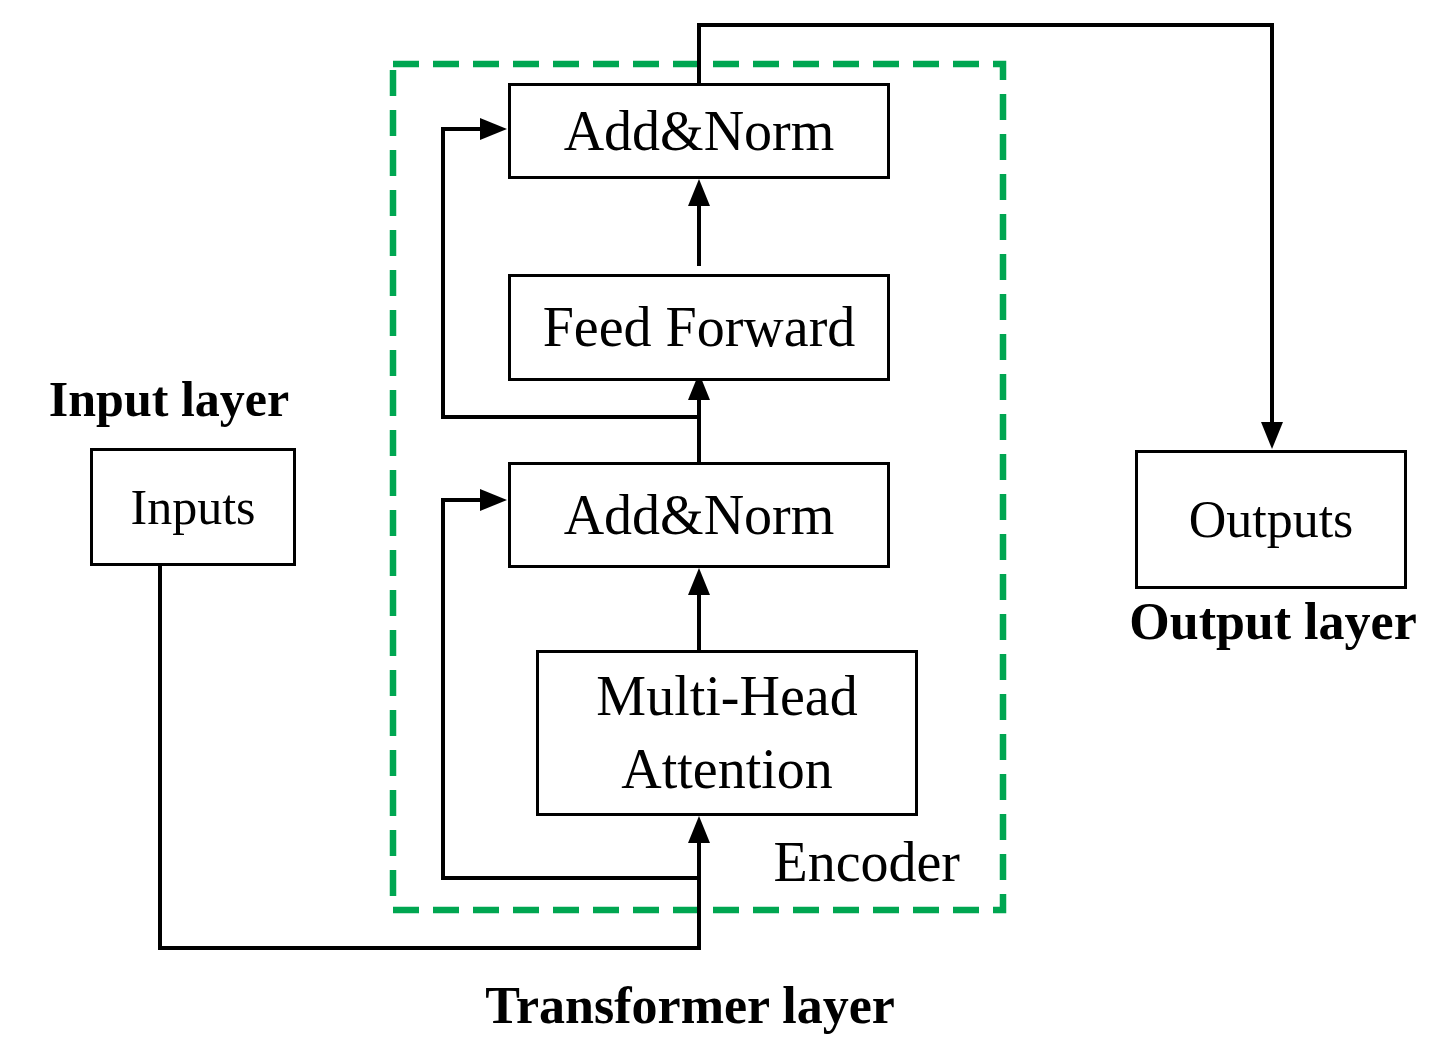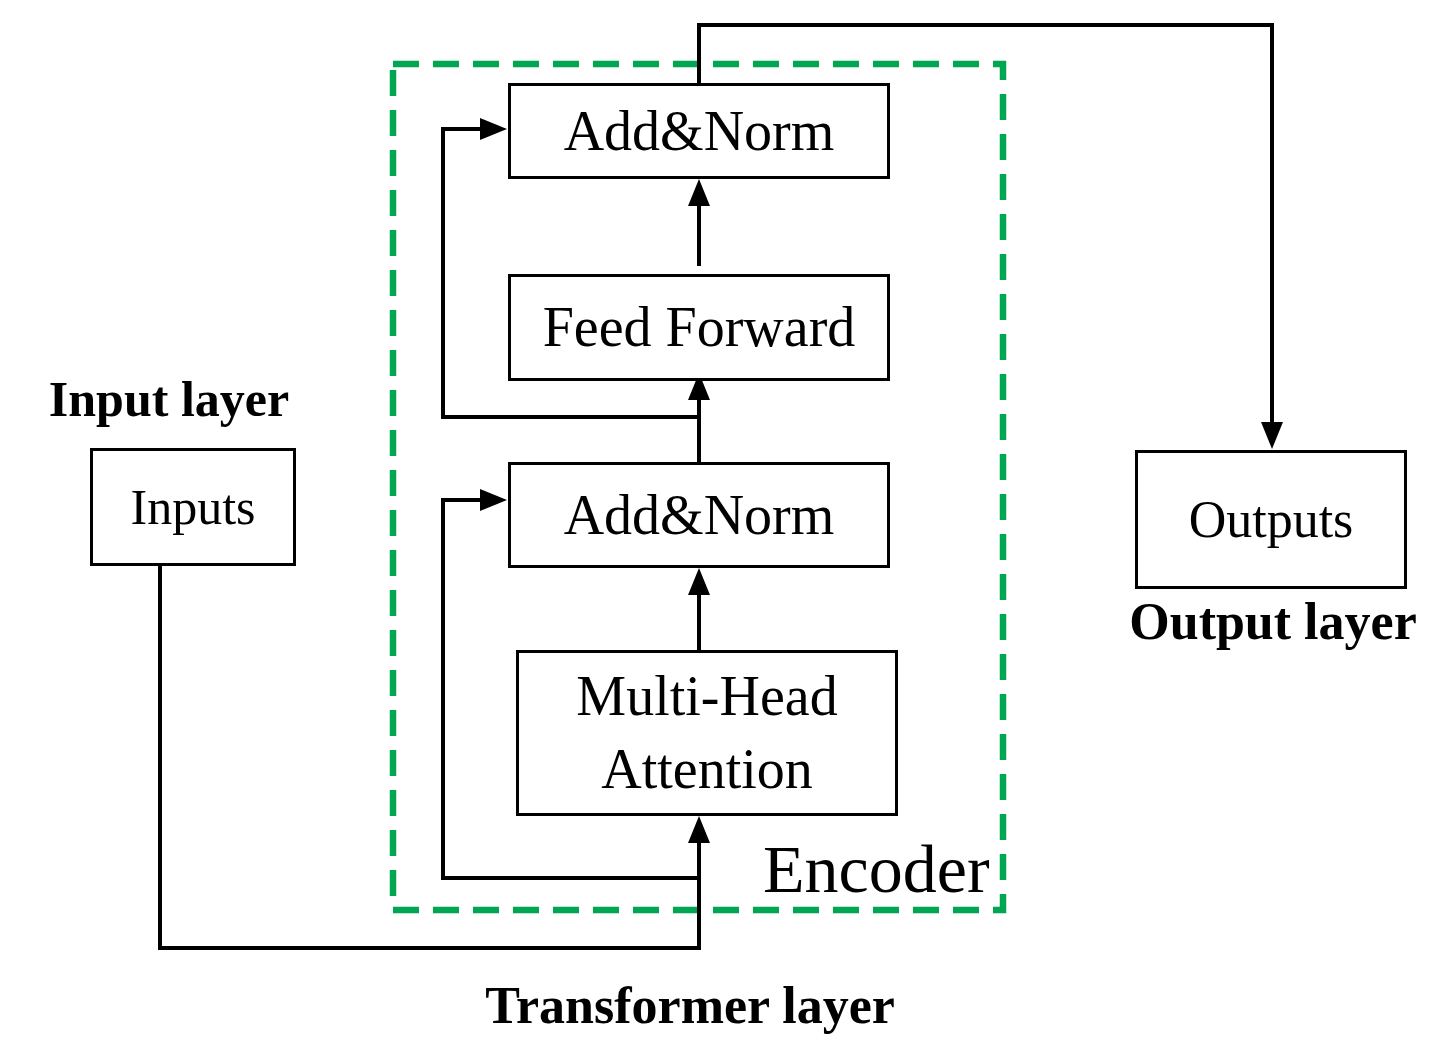--- a/index.html
+++ b/index.html
@@ -29,33 +29,33 @@
     display:flex;flex-direction:column;
     align-items:center;justify-content:center;
     text-align:left;
     font-size:56px;line-height:1.3;
   }
   #node-inputs{left:58px;top:448px;width:206px;height:118px;font-size:50px;margin-left:32px;}
   #node-outputs{left:1135px;top:450px;width:272px;height:139px;font-size:52px;}
   #node-add-norm-upper{left:508px;top:83px;width:382px;height:96px;}
   #node-feed-forward{left:508px;top:266px;width:382px;height:107px;margin-top:8px;}
   #node-add-norm-lower{left:508px;top:462px;width:382px;height:106px;}
-  #node-multi-head-attention{left:516px;top:650px;width:382px;height:166px;}
+  #node-multi-head-attention{left:536px;top:650px;width:382px;height:166px;}
   .layer-label{
     position:absolute;
     font-weight:bold;
     text-align:center;
     white-space:nowrap;
   }
   #label-input-layer{left:8px;top:370px;width:322px;font-size:50px;}
   #label-output-layer{left:1093px;top:592px;width:360px;font-size:52px;}
   #label-transformer-layer{left:430px;top:976px;width:520px;font-size:52px;}
   #label-encoder{
-    position:absolute;left:763px;top:830px;width:232px;
-    font-size:68px;font-weight:normal;text-align:left;white-space:nowrap;
+    position:absolute;left:728px;top:830px;width:232px;
+    font-size:56px;font-weight:normal;text-align:right;white-space:nowrap;
   }
 </style>
 </head>
 <body>
 
 <div id="diagram-canvas">
 
   <svg id="connector-layer" viewBox="0 0 1455 1059" xmlns="http://www.w3.org/2000/svg">
 
     <rect class="encoder-boundary" x="393" y="64" width="610" height="846"></rect>

